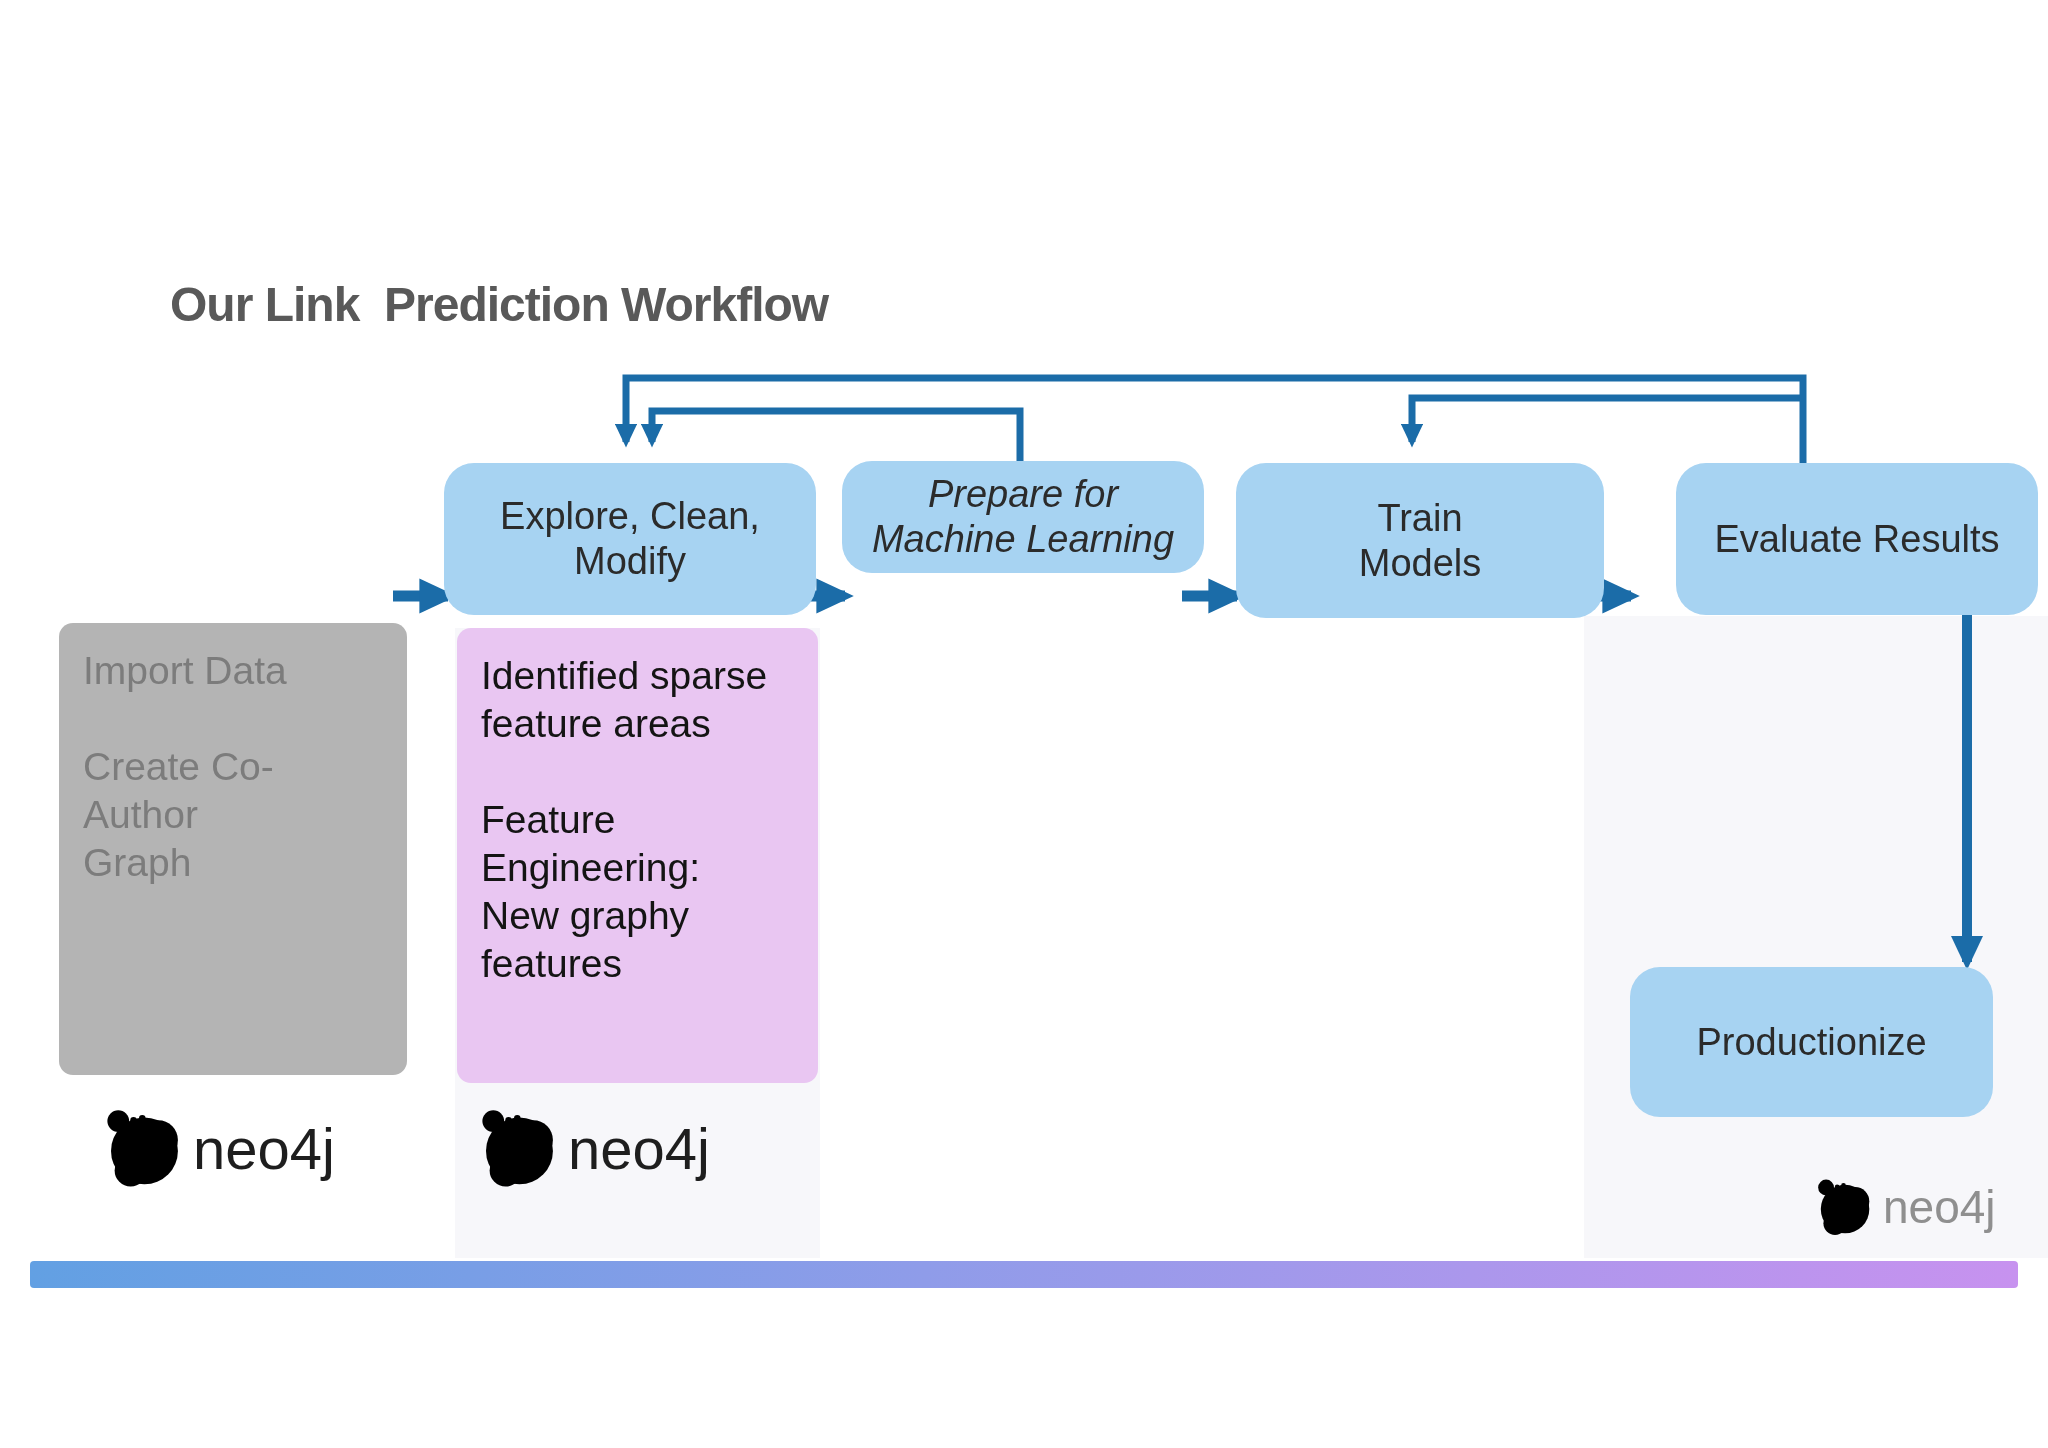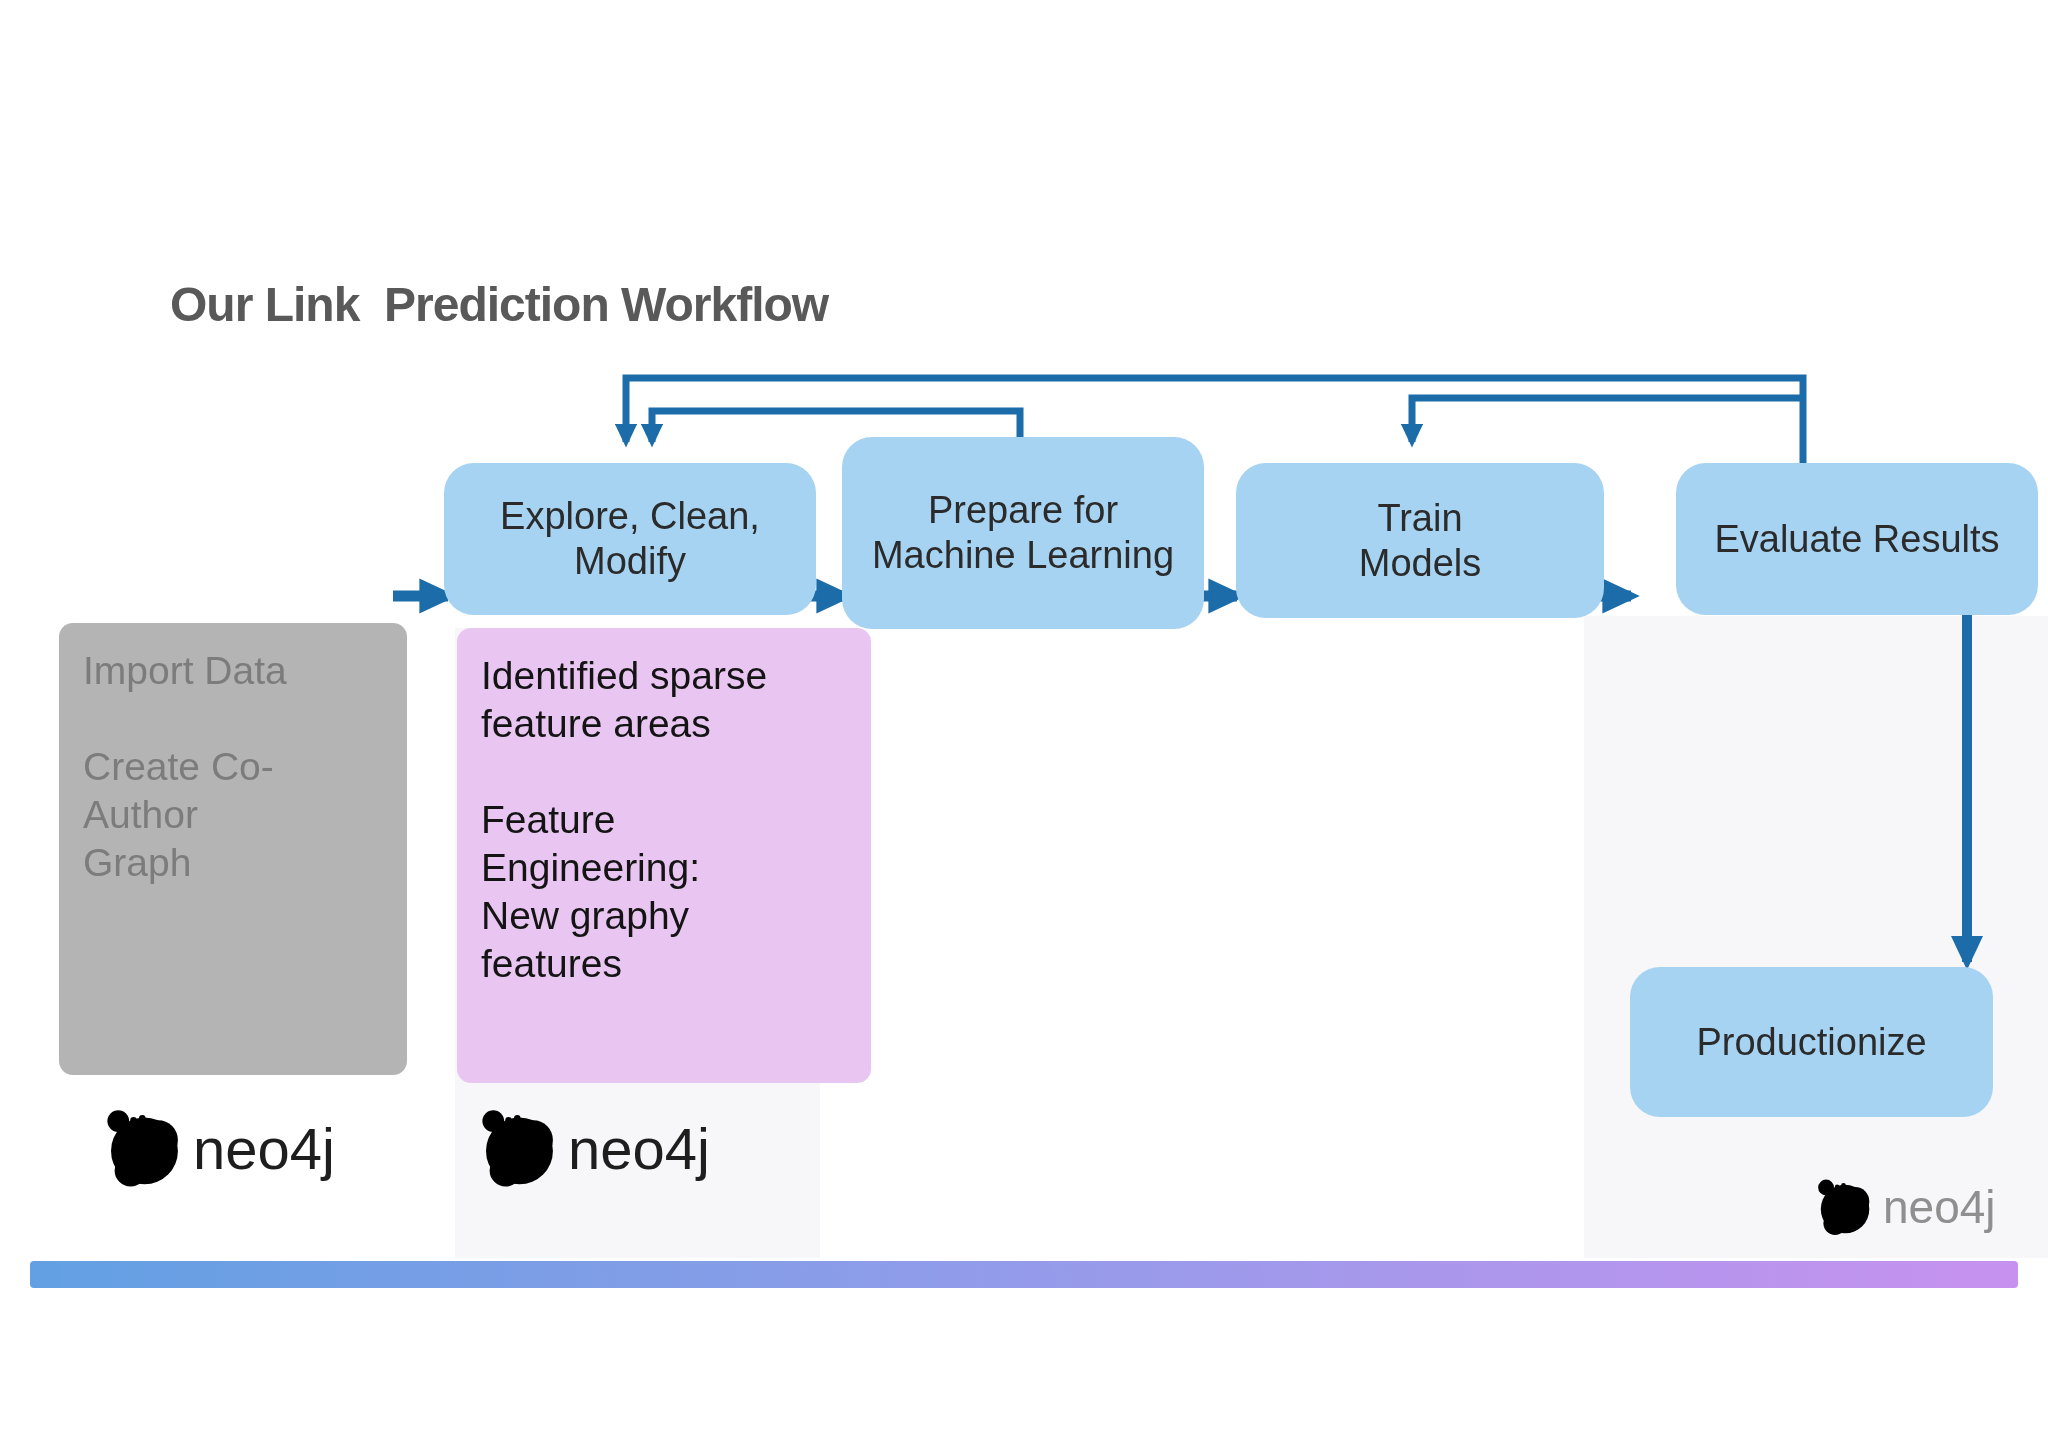--- a/index.html
+++ b/index.html
@@ -83,32 +83,32 @@
 
     <path class="conn" stroke-width="7" marker-end="url(#ah)" d="M1803,463 L1803,378 L626,378 L626,442"></path>
     <path class="conn" stroke-width="7" marker-end="url(#ah)" d="M1803,398 L1412,398 L1412,442"></path>
     <path class="conn" stroke-width="7" marker-end="url(#ah)" d="M1020,463 L1020,411 L652,411 L652,442"></path>
 
     <path class="conn" stroke-width="10" marker-end="url(#ah)" d="M1967,615 L1967,962"></path>
   </svg>
 
   <div class="step" style="left:444px;top:463px;width:372px;height:152px;">Explore, Clean,
 Modify</div>
-  <div class="step" style="left:842px;top:437px;width:362px;height:192px;">Prepare for
+  <div class="step" style="left:842px;top:461px;width:362px;height:112px;font-style:italic;">Prepare for
 Machine Learning</div>
   <div class="step" style="left:1236px;top:463px;width:368px;height:155px;">Train
 Models</div>
   <div class="step" style="left:1628px;top:463px;width:362px;height:152px;margin-left:48px;">Evaluate Results</div>
   <div class="step" style="left:1630px;top:967px;width:363px;height:150px;">Productionize</div>
 
   <div class="note note-gray" style="left:59px;top:623px;width:348px;height:452px;">Import Data
 
 Create Co-Author
 Graph</div>
-  <div class="note note-pink" style="left:457px;top:628px;width:414px;height:455px;">Identified sparse
+  <div class="note note-pink" style="left:457px;top:628px;width:361px;height:455px;">Identified sparse
 feature areas
 
 Feature
 Engineering:
 New graphy
 features</div>
 
   <div class="logo" style="left:103px;top:1106px;">
     <svg class="mark" width="80" height="84" viewBox="0 0 110 110">
         <use href="#neo4j-mark"></use>

